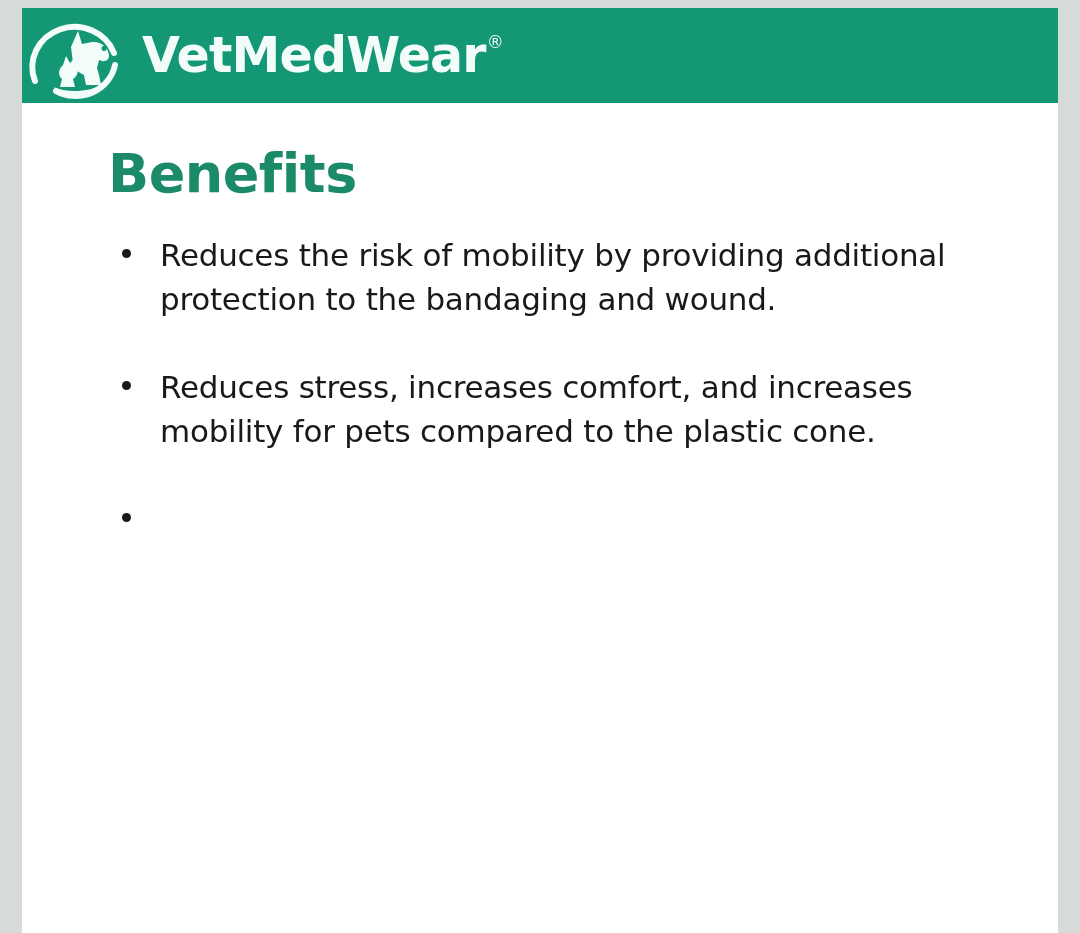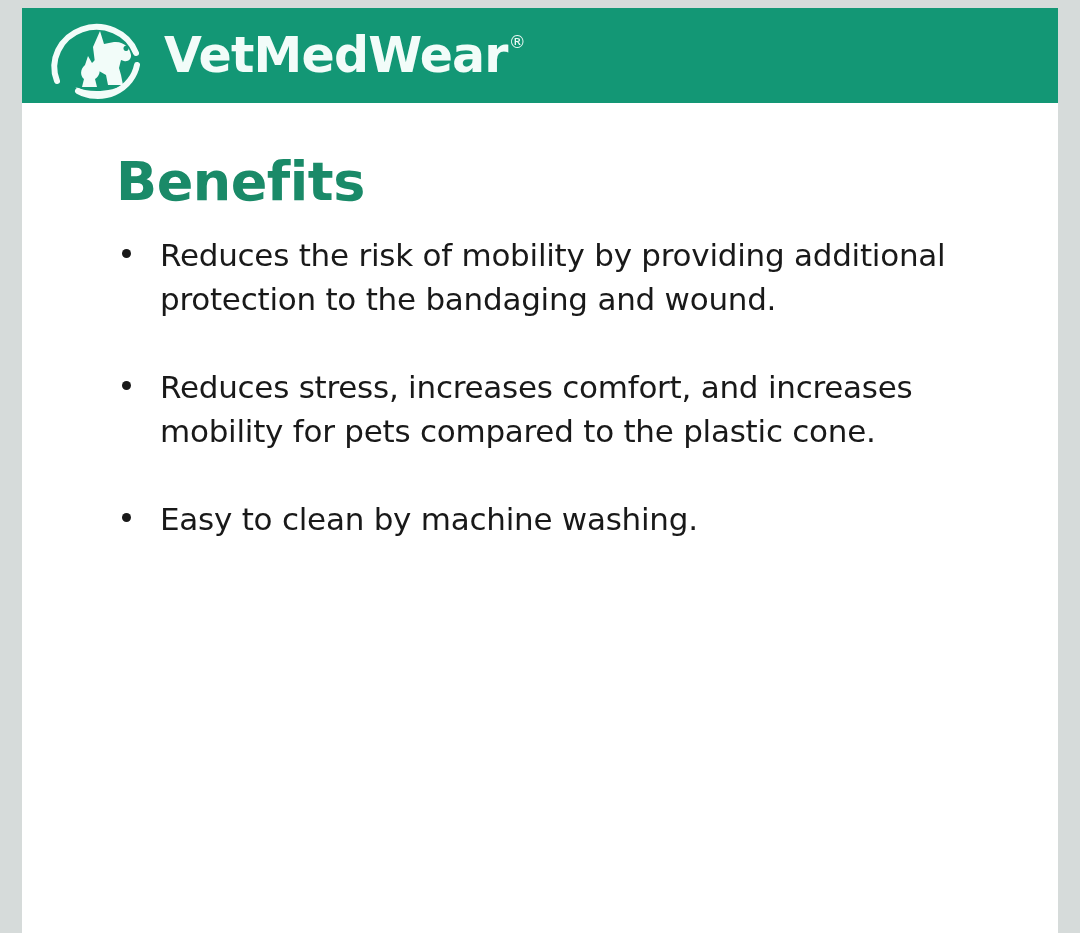--- a/index.html
+++ b/index.html
@@ -28,21 +28,21 @@
   #brand-header {
     position: absolute;
     left: 0;
     top: 0;
     width: 1036px;
     height: 95px;
     background: #139775;
     display: flex;
     align-items: center;
     box-sizing: border-box;
-    padding-left: 22px;
+    padding-left: 0;
   }
 
   #brand-logo-icon {
     width: 102px;
     height: 88px;
     flex: 0 0 auto;
     margin-top: 2px;
   }
 
   #brand-wordmark {
@@ -83,21 +83,21 @@
   #page-title {
     position: absolute;
     left: 78px;
     top: 35px;
     font-family: "DejaVu Sans", sans-serif;
     font-size: 54px;
     font-weight: bold;
     color: #1a8a68;
     letter-spacing: -0.5px;
     line-height: 1.05;
-    margin: 16px;
+    margin: 8px;
   }
 
   #benefits-list {
     position: absolute;
     left: 96px;
     top: 130px;
     width: 880px;
     list-style: none;
     margin: 0;
     padding: 0;
@@ -167,18 +167,17 @@
       <li class="benefit-item">
         <span class="benefit-bullet"></span>
         <span>Reduces the risk of mobility by providing additional protection to the bandaging and wound.</span>
       </li>
       <li class="benefit-item">
         <span class="benefit-bullet"></span>
         <span>Reduces stress, increases comfort, and increases mobility for pets compared to the plastic cone.</span>
       </li>
       <li class="benefit-item">
         <span class="benefit-bullet"></span>
-        <span>Easy to clean by machine washing.</span>
       </li>
     </ul>
 
   </div>
 </div>
 
 </body></html>

